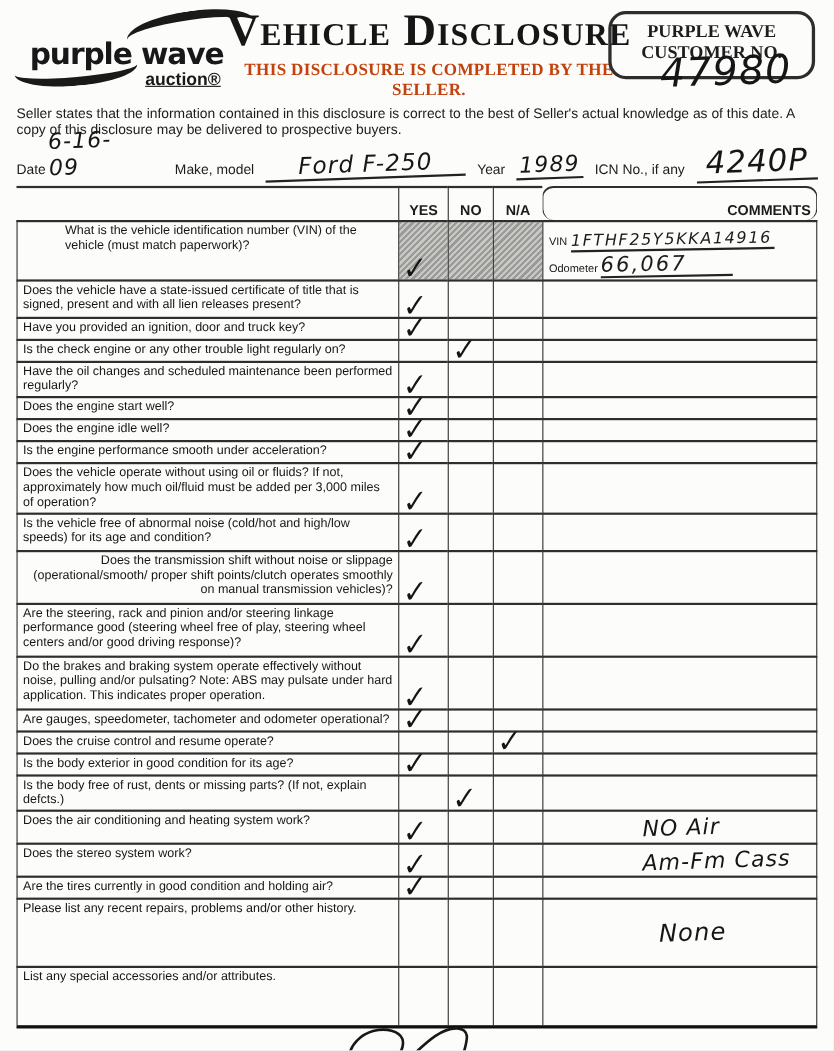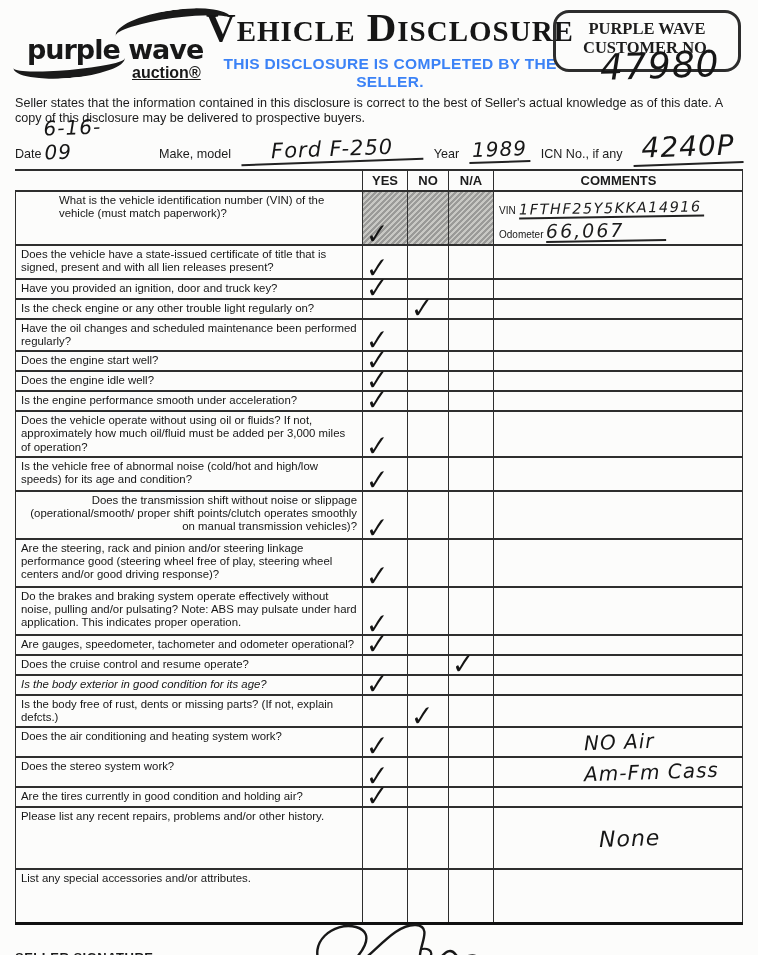--- a/index.html
+++ b/index.html
@@ -12,21 +12,21 @@
   }
   
   .hdr { position:relative; height:88px; }
   .logo { position:absolute; left:2px; top:8px; width:215px; height:64px; }
   .logo-word { position:absolute; left:10px; top:20px; font-weight:bold; font-size:27px; letter-spacing:-1px; color:#181818; font-family:"DejaVu Sans", sans-serif; }
   .logo-sub { position:absolute; left:115px; top:50px; font-weight:bold; font-size:16px; color:#181818;text-decoration:underline; }
   .arc-top { position:absolute; left:98px; top:-4px; width:118px; height:36px; border:0; border-top:8px solid #1a1a1a; border-radius:50%; transform:rotate(-8deg); }
   .arc-bot { position:absolute; left:-4px; top:34px; width:112px; height:30px; border:0; border-bottom:8px solid #1a1a1a; border-radius:50%; transform:rotate(-5deg); }
   .titleblock { position:absolute; left:190px; top:0; width:370px; text-align:center; }
   .main-title { font-family:"Liberation Serif", serif; font-variant:small-caps; font-weight:bold; font-size:41px; letter-spacing:1px; color:#161616; line-height:1.05; }
-  .sub-title { font-family:Liberation Sans, sans-serif; font-weight:bold; font-size:15.5px; letter-spacing:0.3px; margin-top:6px; color:#3b82f6; }
+  .sub-title { font-family:Liberation Serif, serif; font-weight:bold; font-size:15.5px; letter-spacing:0.3px; margin-top:6px; color:#c2410c; }
   .custbox { position:absolute; right:2px; top:4px; width:188px; height:62px; border:3px solid #2d2d2d; border-radius:16px; text-align:center; padding-top:7px; }
   .custbox .l1, .custbox .l2 { font-family:"Liberation Serif", serif; font-weight:bold; font-size:16.5px; line-height:1.15; color:#1d1d1d; }
   .cust-val { position:absolute; left:44px; top:32px; font-size:36px; }
   
   .hand { font-family:"DejaVu Sans", sans-serif; font-style:italic; color:#161616; display:inline-block; transform:rotate(-2deg); letter-spacing:1px; }
   
   .intro { font-size:12.6px; line-height:1.22; margin-top:2px; color:#1b1b1b; }
   .fieldline { display:flex; align-items:flex-end; margin-top:6px; height:30px; font-size:12.6px; }
   .fl-label { white-space:nowrap; padding-bottom:2px; }
   .u { border-bottom:2px solid #222; display:inline-block; text-align:center; }
@@ -36,22 +36,22 @@
   .v-icn  { font-size:28px; width:130px; position:relative; top:2px; }
   .sp { width:38px; } .sp2{ width:12px; }
   
   .vtable { margin-top:6px; border-bottom:3px solid #101010; width:728px; }
   .t-row, .t-head { display:grid; grid-template-columns:347px 45px 41px 45px 1fr; }
   .cell { border-top:2px solid #2e2e2e; border-left:1.6px solid #2e2e2e; padding:2px 5px 2px 5px; position:relative; overflow:visible; }
   .q-cell { font-size:11.4px; line-height:1.16; color:#161616; }
   .mark-cell { }
   .comment-cell { border-right:1.6px solid #2e2e2e; }
   .t-head .h-q { border:0; }
-  .h-col { font-weight:bold; font-size:13px; text-align:center; padding-top:2px; }
-  .h-comments { text-align:center; padding-left:6px; }
+  .h-col { font-weight:bold; font-size:13px; text-align:center; padding-top:12px; }
+  .h-comments { text-align:right; padding-left:6px;border-radius:10px; }
   .t-head .cell { border-top:2px solid #2e2e2e; }
   .shaded { background:repeating-linear-gradient(135deg,#9a9a98 0 2px,#c8c8c4 2px 4px); }
   .check { position:absolute; left:3px; bottom:-4px; font-size:27px; line-height:1; font-style:normal; transform:rotate(-8deg) skewX(-8deg); color:#141414; z-index:3; }
   .comment-text { font-size:20px; margin-left:85px; margin-top:0; white-space:nowrap; }
   .tall-comment { margin-top:16px; margin-left:100px; font-size:22px; }
   .vin-line { display:flex; align-items:flex-end; line-height:1; }
   .vin-label { font-size:10px; color:#161616; padding-right:3px; padding-bottom:2px; white-space:nowrap;margin-top:12px; }
   .vin-val { border-bottom:2px solid #222; font-size:14.5px; letter-spacing:1.5px; min-width:185px; transform:rotate(-1deg); font-style:italic; font-family:"DejaVu Sans", sans-serif; white-space:nowrap; }
   .odo-val { border-bottom:2px solid #222; font-size:19px; letter-spacing:2px; min-width:120px; transform:rotate(-1deg); font-style:italic; font-family:"DejaVu Sans", sans-serif; }
   
@@ -249,21 +249,21 @@
         <div class="t-row">
           <div class="cell q-cell" style="min-height: 20px;">Does the cruise control and resume operate?</div>
           <div class="cell mark-cell"></div>
           <div class="cell mark-cell"></div>
           <div class="cell mark-cell">
             <span class="check">✓</span>
           </div>
           <div class="cell comment-cell"></div>
         </div>
         <div class="t-row">
-          <div class="cell q-cell" style="min-height: 20px; font-style: italic;">Is the body exterior in good condition for its age?</div>
+          <div class="cell q-cell" style="min-height: 20px;">Is the body exterior in good condition for its age?</div>
           <div class="cell mark-cell">
             <span class="check">✓</span>
           </div>
           <div class="cell mark-cell"></div>
           <div class="cell mark-cell"></div>
           <div class="cell comment-cell"></div>
         </div>
         <div class="t-row">
           <div class="cell q-cell" style="min-height: 20px;">Is the body free of rust, dents or missing parts? (If not, explain defcts.)</div>
           <div class="cell mark-cell"></div>

